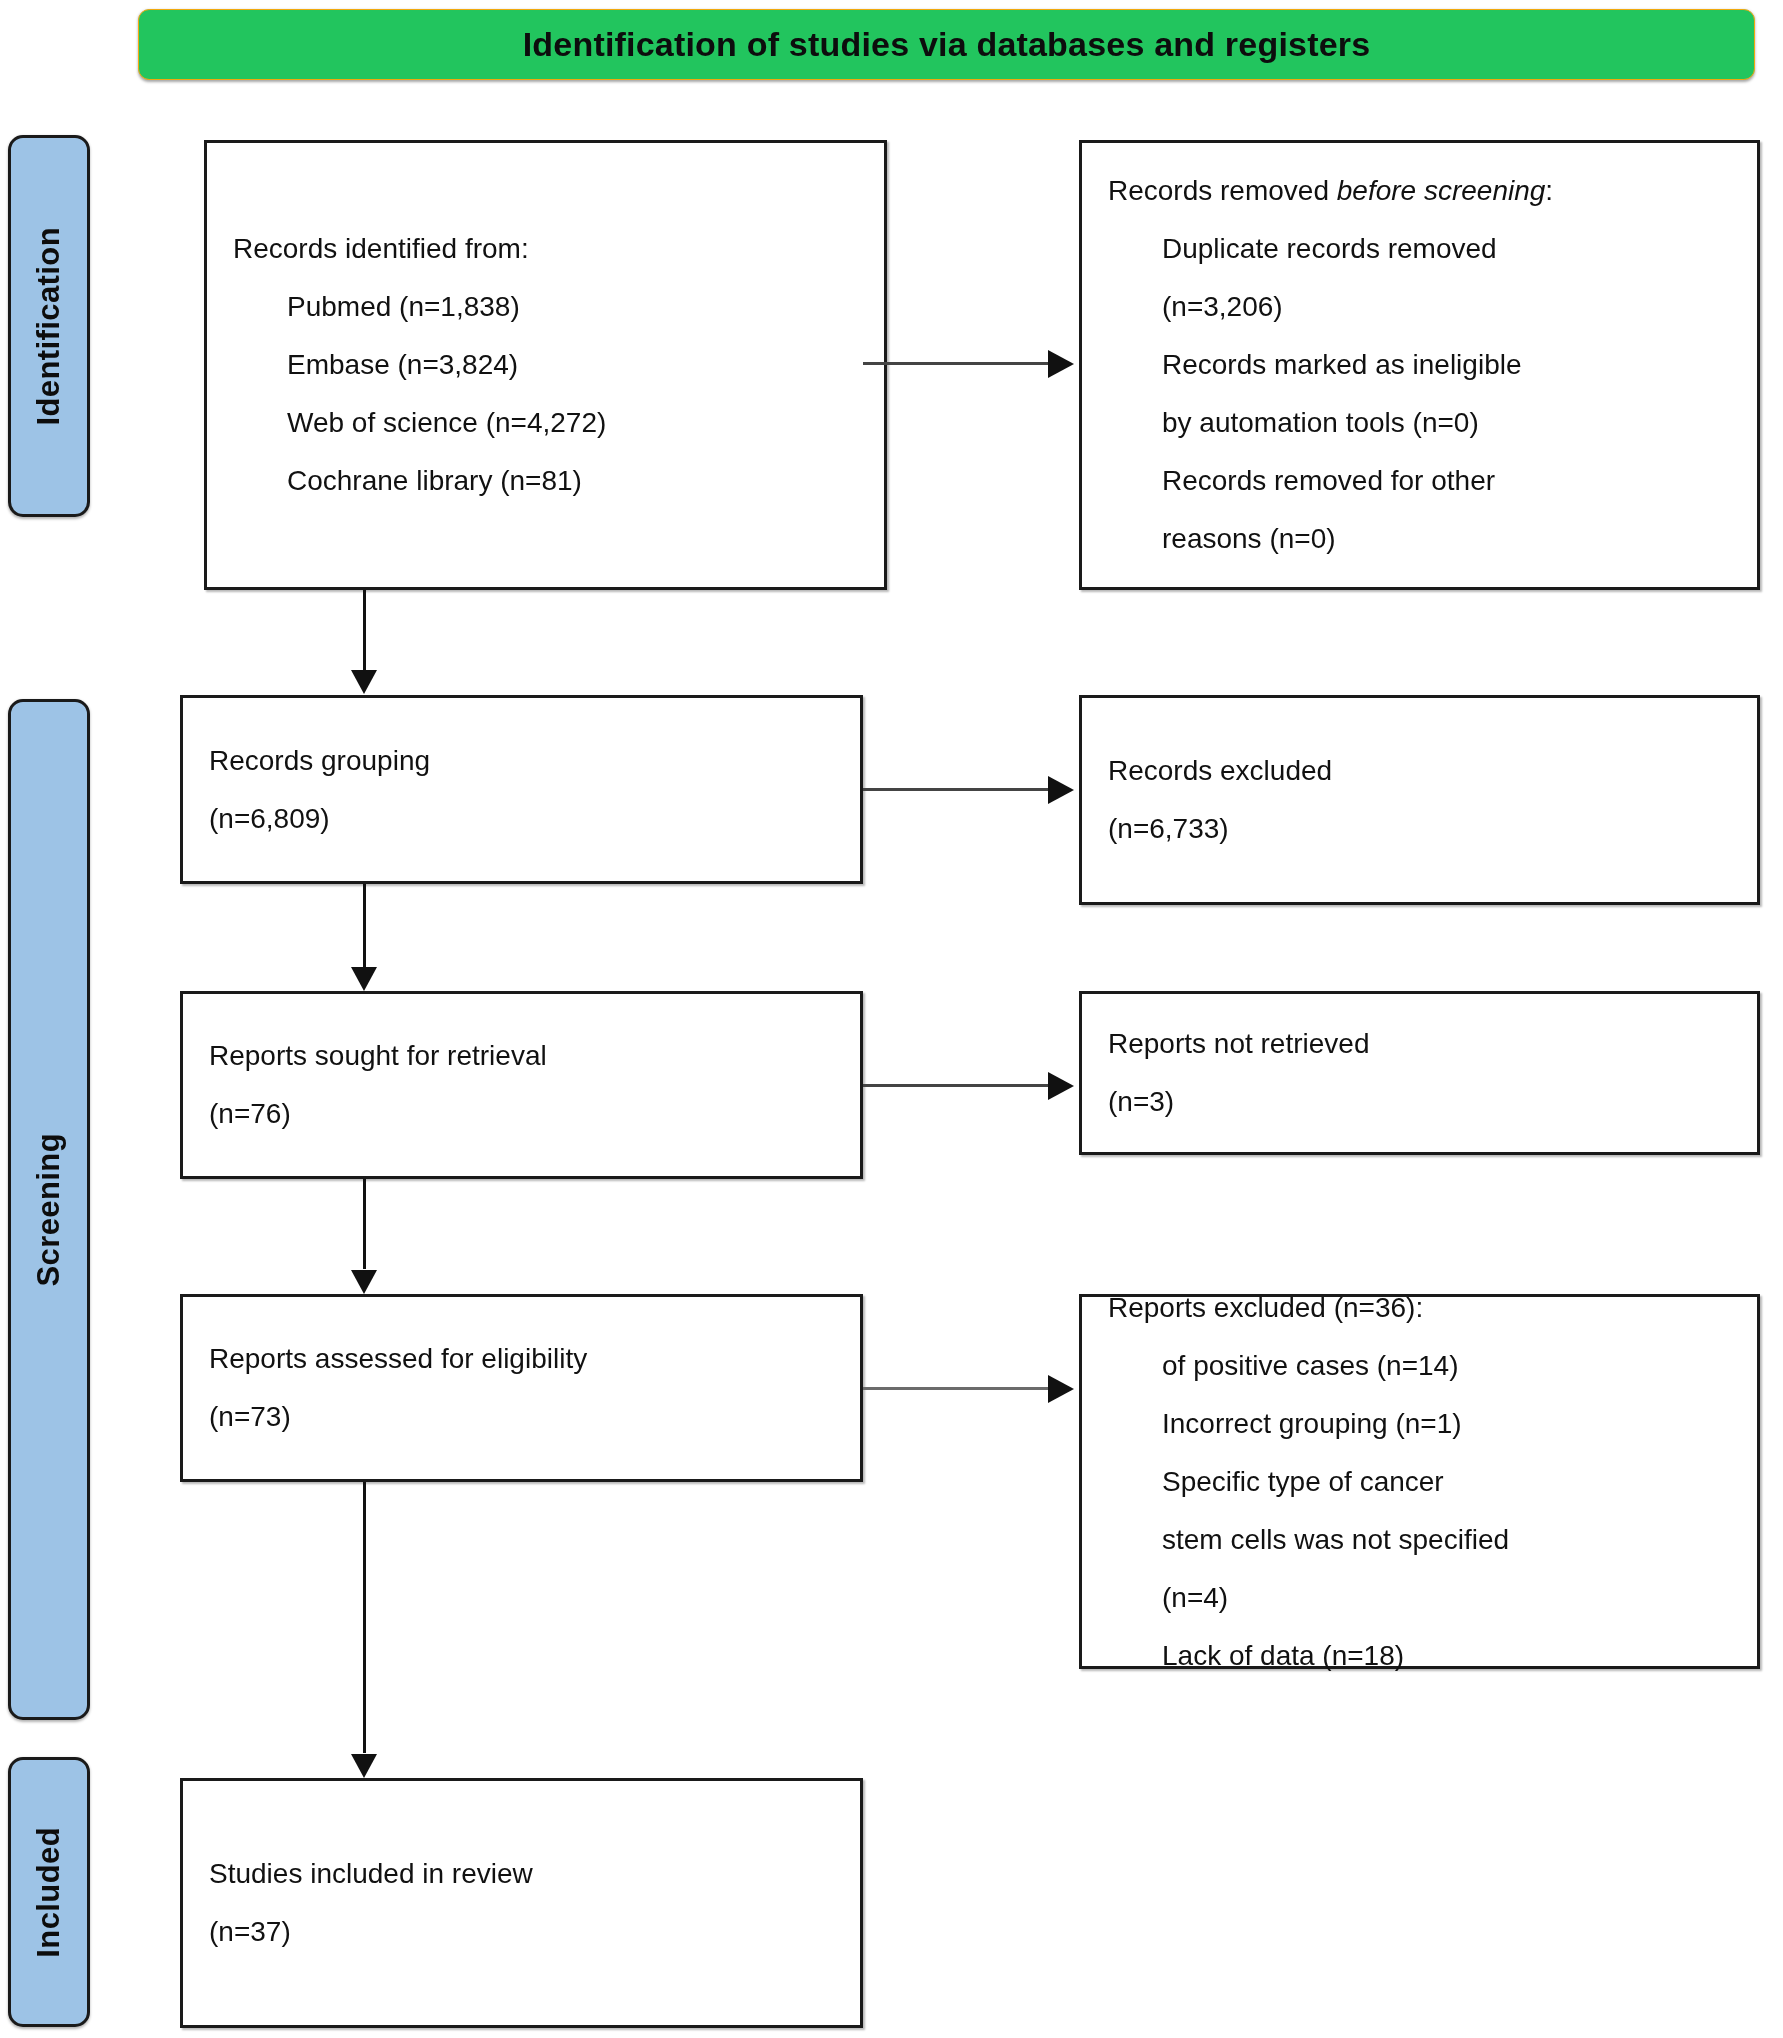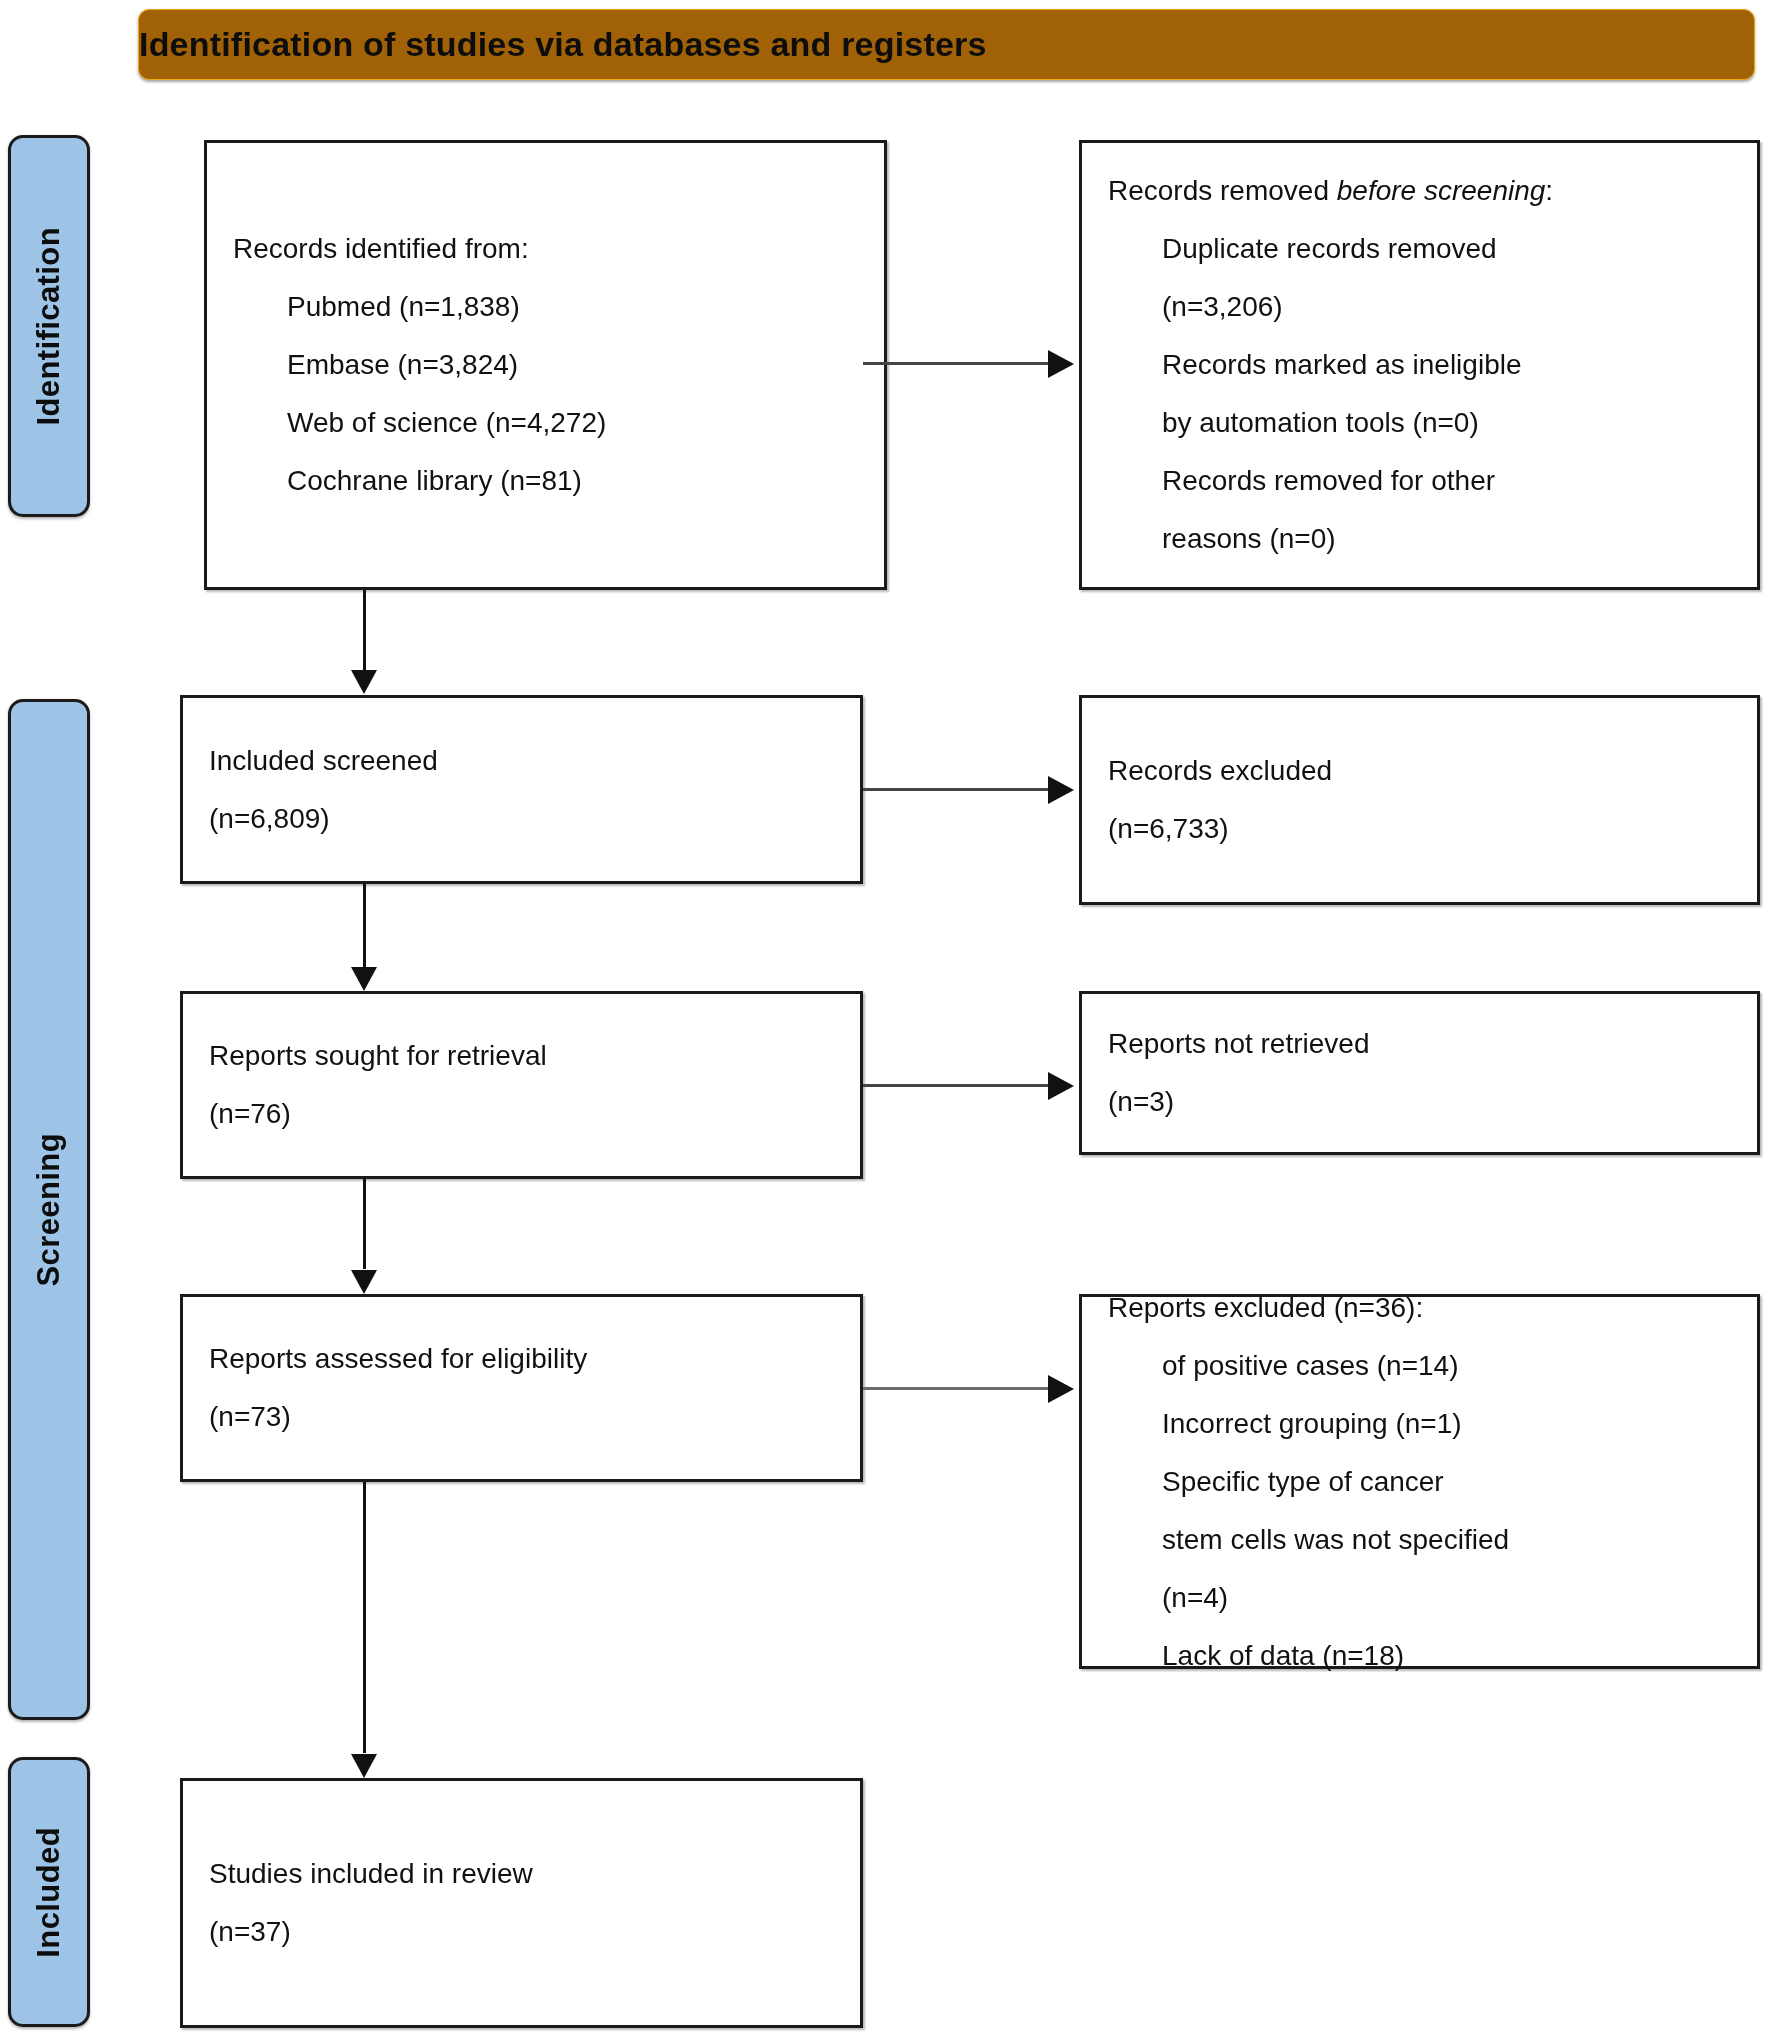--- a/index.html
+++ b/index.html
@@ -20,25 +20,26 @@
     overflow: hidden;
   }
 
   
   .banner {
     position: absolute;
     left: 138px;
     top: 9.3px;
     width: 1615px;
     height: 69px;
-    background: #a16207;
+    background: #22c55e;
     border: 1.9px solid #F0A90E;
     border-radius: 11.2px;
     display: flex;
     align-items: center;
+    justify-content: center;
     box-shadow: 0 1.9px 2.8px rgba(0,0,0,0.35);
   }
   .banner-text {
     font-size: 34px;
     font-weight: bold;
     color: #0d0d0d;
     letter-spacing: 0.2px;
     white-space: nowrap;
   }
 
@@ -171,21 +172,21 @@
     <div class="line indent">reasons (n=0)</div>
   </div>
 
   <div class="hline" style="left:863px; top:362px; width:185px;"></div>
   <div class="arrow-right" style="left:1048px; top:350px;"></div>
 
   <div class="vline" style="left:363px; top:590px; height:80px;"></div>
   <div class="arrow-down" style="left:351px; top:670px;"></div>
 
   <div class="node col-left" id="node-screened">
-    <div class="line">Included screened</div>
+    <div class="line">Records grouping</div>
     <div class="line">(n=6,809)</div>
   </div>
 
   <div class="node col-right" id="node-excluded">
     <div class="line">Records excluded</div>
     <div class="line">(n=6,733)</div>
   </div>
 
   <div class="hline" style="left:863px; top:788px; width:185px;"></div>
   <div class="arrow-right" style="left:1048px; top:776px;"></div>

